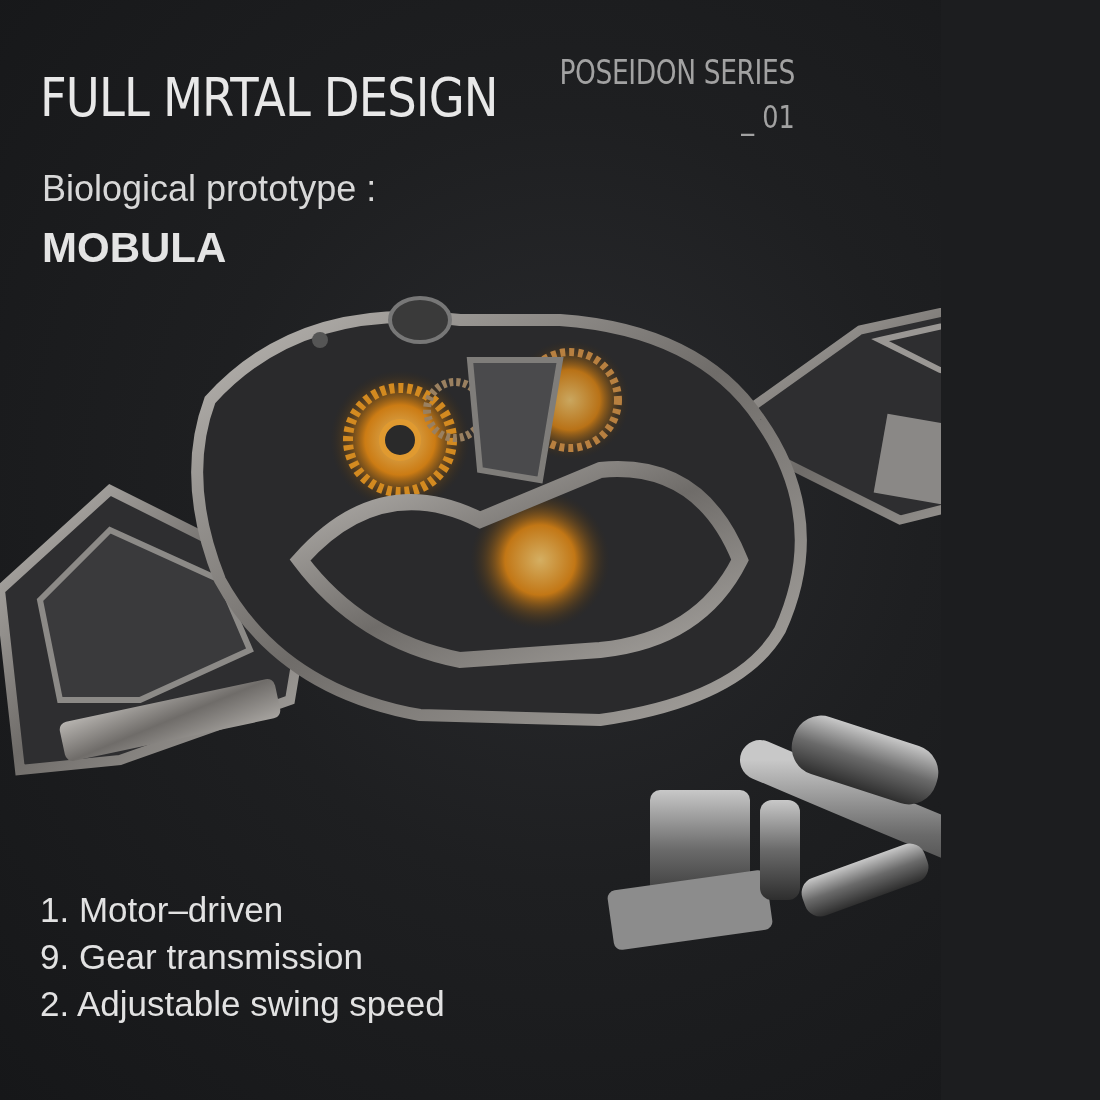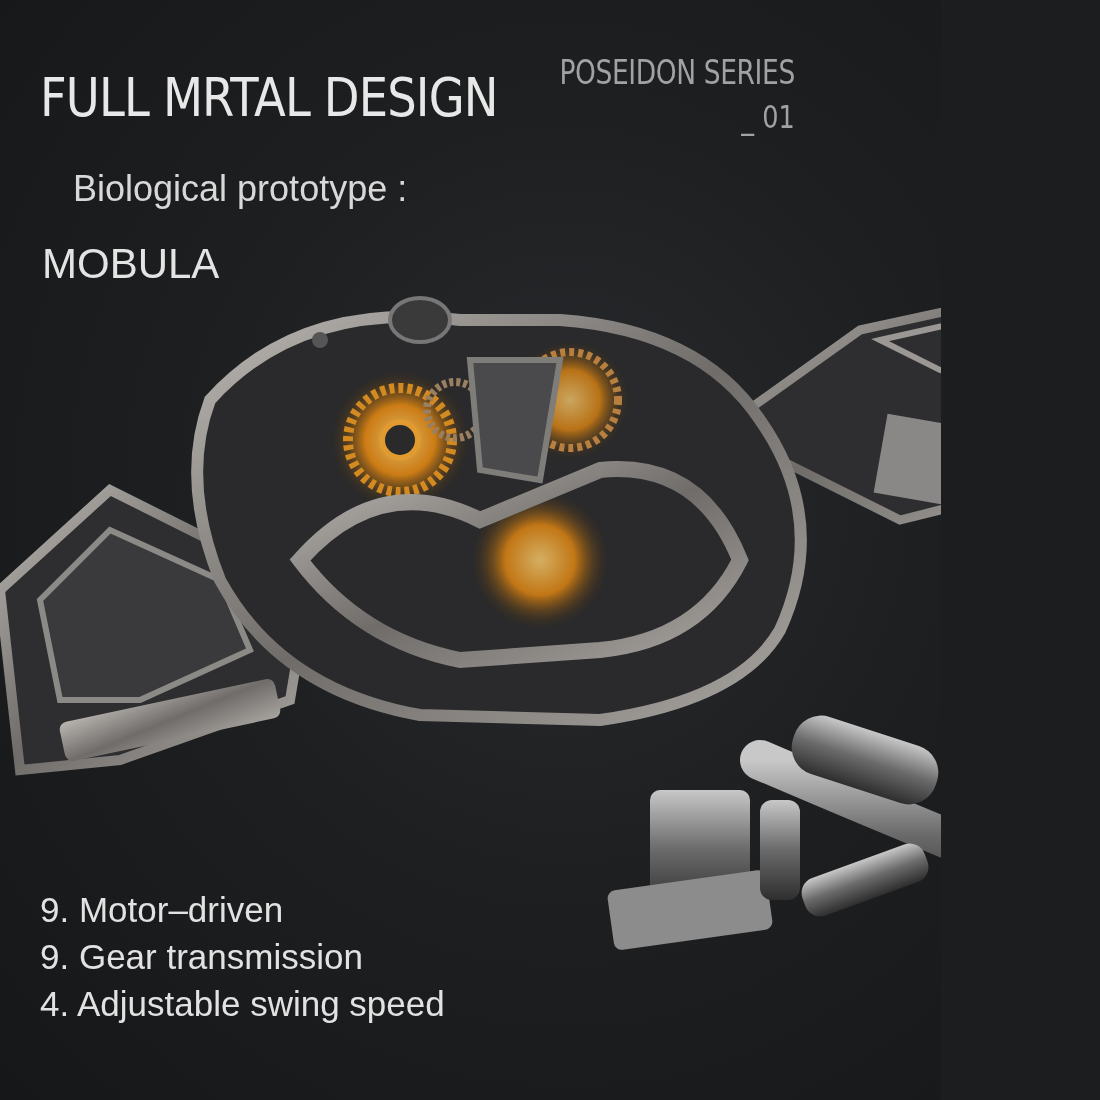--- a/index.html
+++ b/index.html
@@ -3,22 +3,22 @@
 <meta charset="utf-8">
 <style>
   html,body{margin:0;padding:0;}
   body{width:1100px;height:1100px;overflow:hidden;background:#1c1d1f;font-family:"Liberation Sans","DejaVu Sans",sans-serif;}
   .stage{position:relative;width:941px;height:1100px;background:radial-gradient(ellipse at 60% 45%, #2a2b2e 0%, #1e1f21 45%, #161719 100%);overflow:hidden;}
   .title{position:absolute;left:40px;top:66px;font-family:"DejaVu Sans",sans-serif;font-size:54px;color:#e8e8e8;letter-spacing:-1px;transform:scaleX(0.86);transform-origin:left top;white-space:nowrap;}
   .series{position:absolute;right:146px;top:52px;text-align:right;color:#a2a2a2;font-family:"DejaVu Sans",sans-serif;}
   .series .s1{font-size:34px;transform:scaleX(0.78);transform-origin:right top;white-space:nowrap;letter-spacing:-0.5px;}
   .series .s2{font-size:32px;margin-top:6px;transform:scaleX(0.8);transform-origin:right top;}
   .series-rule{position:absolute;left:967px;top:44px;width:2px;height:78px;background:#7a7a7a;}
-  .proto-label{position:absolute;left:42px;top:168px;font-size:36px;color:#d8d8d8;font-weight:300;white-space:nowrap;margin-left:31px;}
-  .proto-value{position:absolute;left:42px;top:240px;font-size:42px;color:#e4e4e4;white-space:nowrap;}
+  .proto-label{position:absolute;left:42px;top:168px;font-size:36px;color:#d8d8d8;font-weight:300;white-space:nowrap;}
+  .proto-value{position:absolute;left:42px;top:224px;font-size:42px;color:#e4e4e4;white-space:nowrap;font-weight:bold;}
   .features{position:absolute;left:40px;top:886px;list-style:none;margin:0;padding:0;}
   .features li{font-size:35px;color:#e2e2e2;line-height:47px;white-space:nowrap;}
   .model{position:absolute;left:0;top:260px;width:1100px;height:700px;}
 </style>
 </head>
 <body>
 
 <div class="stage">
 
   <div class="title">FULL MRTAL DESIGN</div>
@@ -82,17 +82,17 @@
       <rect x="650" y="790" width="100" height="120" rx="10" fill="url(#rod)"></rect>
       <rect x="610" y="880" width="160" height="60" rx="8" fill="#8c8c8c" transform="rotate(-8 690 910)"></rect>
       <path d="M760 760 Q900 820 1000 860 Q1060 890 1100 910" fill="none" stroke="url(#rod)" stroke-width="40" stroke-linecap="round"></path>
       <rect x="790" y="730" width="150" height="60" rx="28" fill="url(#rod)" transform="rotate(18 865 760)"></rect>
       <rect x="760" y="800" width="40" height="100" rx="12" fill="url(#rod)"></rect>
       <rect x="800" y="860" width="130" height="40" rx="16" fill="url(#rod)" transform="rotate(-20 865 880)"></rect>
     </g>
   </svg>
 
   <ul class="features">
-    <li>9. Motor–driven</li>
+    <li>1. Motor–driven</li>
     <li>9. Gear transmission</li>
-    <li>4. Adjustable swing speed</li>
+    <li>2. Adjustable swing speed</li>
   </ul>
 </div>
 
 </body></html>

